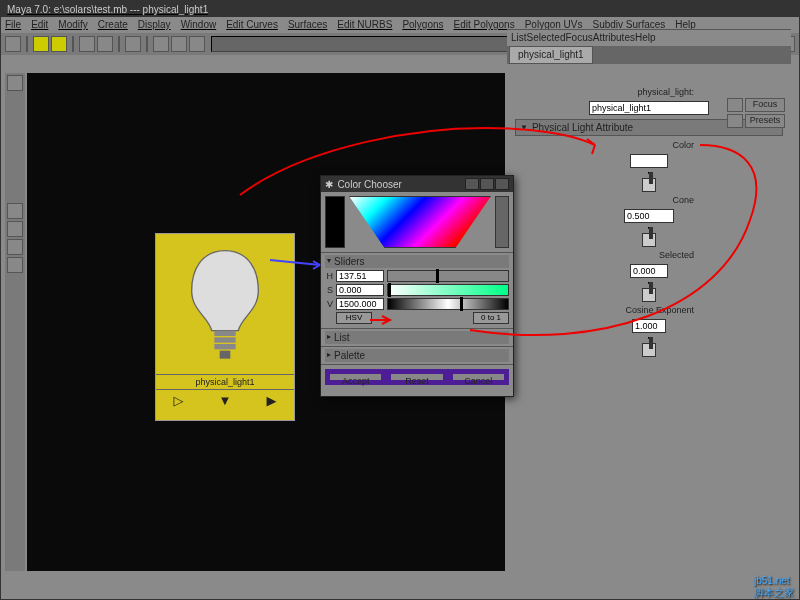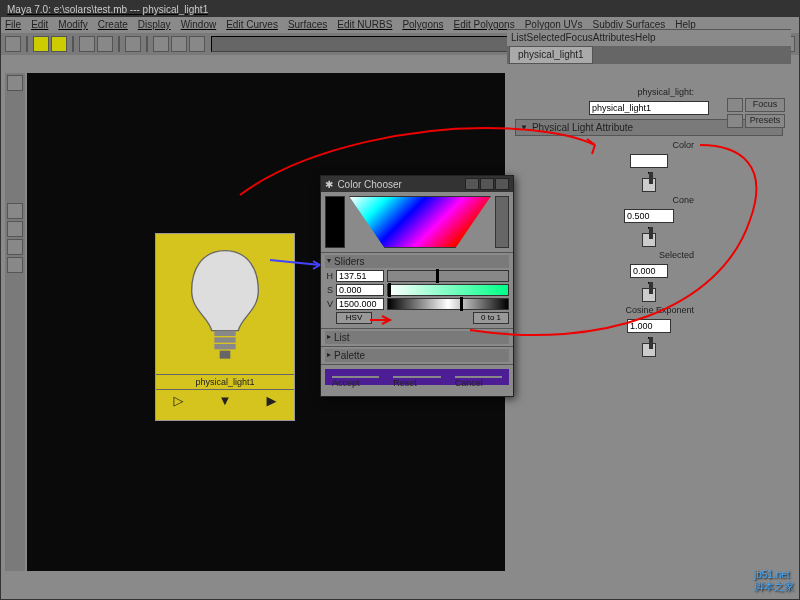--- a/index.html
+++ b/index.html
@@ -58,23 +58,23 @@
 #cc-gradient { flex: 1; background: linear-gradient(135deg, #fff 0%, #0ff 20%, #00f 40%, #f0f 60%, #f00 80%, #000 100%); border: 1px solid #333; clip-path: polygon(0 0, 100% 0, 75% 100%, 25% 100%); }
 #cc-scroll { width: 14px; background: #666; border: 1px solid #333; }
 .cc-section { border-top: 1px solid #555; padding: 2px 4px; }
 .cc-shdr { background: #7a7a7a; color: #222; font-size: 9px; padding: 1px 2px; display: flex; gap: 3px; }
 .cc-slider-row { display: flex; align-items: center; gap: 3px; margin: 2px 0; }
 .cc-sl-label { width: 8px; text-align: right; color: #222; font-size: 9px; }
 .cc-sl-input { width: 48px; height: 12px; background: #fff; border: 1px solid #333; font-size: 9px; padding: 0 2px; }
 .cc-sl-bar { flex: 1; height: 12px; border: 1px solid #333; position: relative; }
 .cc-sl-thumb { position: absolute; width: 3px; height: 14px; background: #000; top: -2px; }
 #cc-buttons { display: flex; justify-content: space-around; padding: 4px; border-top: 1px solid #555; }
-#cc-buttons .cbtn { width: 73px; height: 16px; background: #888; border: 7px solid #4c1d95; text-align: left; font-size: 9px; color: #222; line-height: 14px; }
+#cc-buttons .cbtn { width: 73px; height: 16px; background: #888; border: 5px solid #4c1d95; text-align: center; font-size: 9px; color: #222; line-height: 14px; }
 .sel { width: 36px; height: 12px; background: #999; border: 1px solid #333; font-size: 8px; text-align: center; }
-#watermark { position: absolute; right: 6px; bottom: 6px; color: #4af; font-size: 13px; text-shadow: 1px 1px 2px #000; }
+#watermark { position: absolute; right: 6px; bottom: 0; color: #4af; font-size: 13px; text-shadow: 1px 1px 2px #000; }
 #annotation { position: absolute; left: 0; top: 0; pointer-events: none; }
 </style>
 </head>
 <body>
 
 <div id="main-app" class="window">
   <div class="titlebar">
     <span>Maya 7.0: e:\solars\test.mb --- physical_light1</span>
   </div>
   <div class="menubar" id="main-menubar">
@@ -194,21 +194,21 @@
           <div class="attr-row">
             <span class="attr-label">Selected</span>
             <input class="attr-input" value="0.000" style="width: 38px;">
             <div class="attr-slider">
               <div class="thumb" style="left:0%"></div>
             </div>
             <span class="attr-conn"></span>
           </div>
           <div class="attr-row">
             <span class="attr-label">Cosine Exponent</span>
-            <input class="attr-input" value="1.000" style="width: 44px;">
+            <input class="attr-input" value="1.000" style="width: 34px;">
             <div class="attr-slider">
               <div class="thumb" style="left:0%"></div>
             </div>
             <span class="attr-conn"></span>
           </div>
         </div>
     </div>
 
   </div>
 </div>

